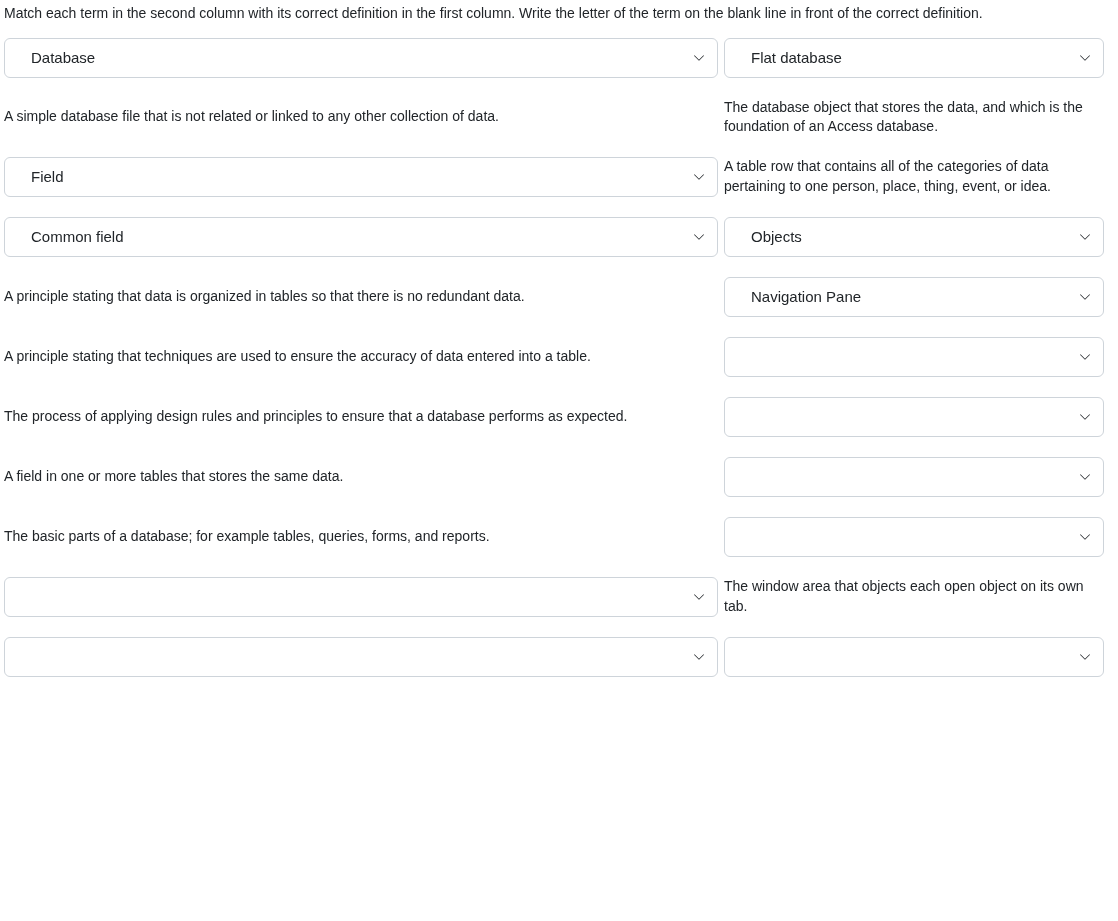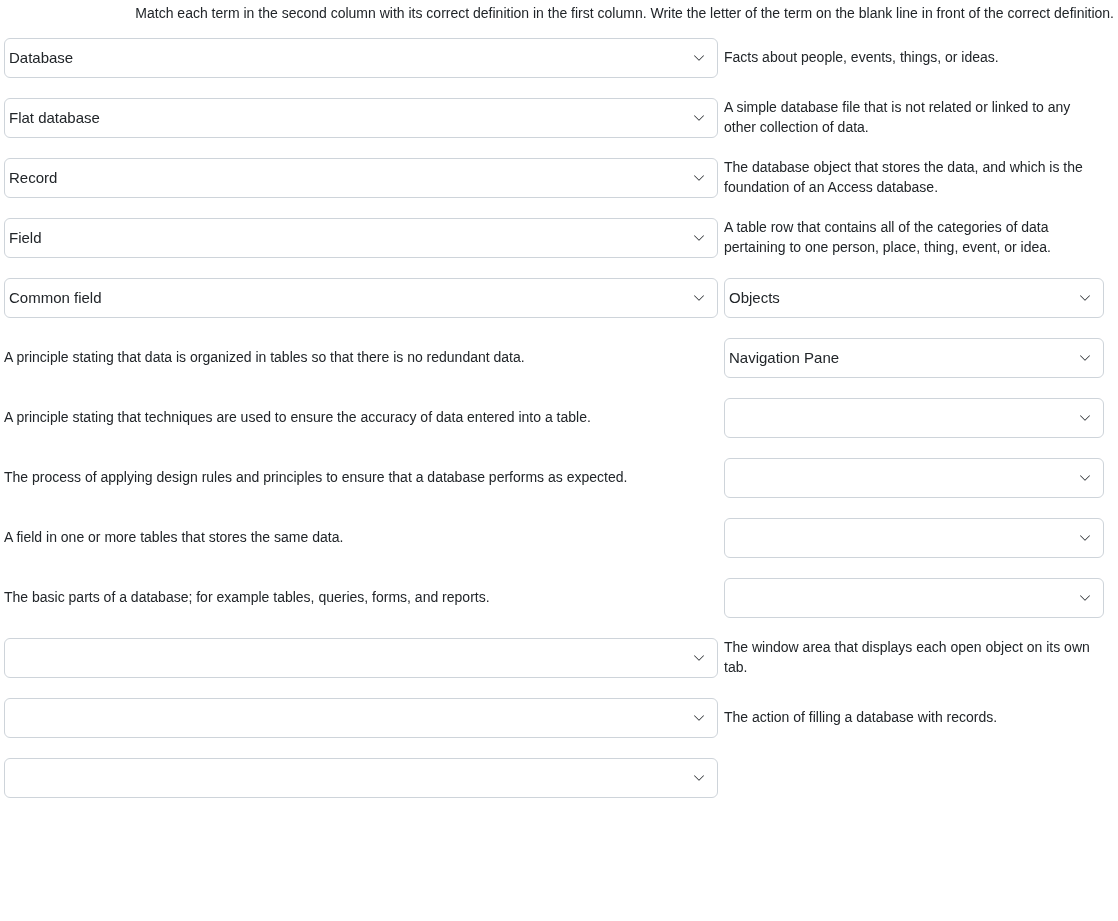--- a/index.html
+++ b/index.html
@@ -11,41 +11,40 @@
       font-family: Arial, Helvetica, sans-serif;
       font-size: 14px;
       color: #212529;
       background: #ffffff;
       padding: 4px;
       width: 1118px;
     }
     .instructions {
       margin-bottom: 14px;
       line-height: 1.4;
-      text-align: right;
     }
     .matching-grid {
       display: grid;
       grid-template-columns: 714px 380px;
       column-gap: 6px;
       row-gap: 20px;
       align-items: center;
     }
     .definition {
       line-height: 1.4;
     }
     .dropdown {
       position: relative;
       height: 40px;
       border: 1px solid #ced4da;
       border-radius: 6px;
       background: #ffffff;
       display: flex;
       align-items: center;
-      padding: 0 34px 0 4px;
+      padding: 0 34px 0 26px;
       font-size: 15px;
       color: #212529;
       cursor: pointer;
       user-select: none;
       width: 100%;
     }
     .dropdown .chevron {
       position: absolute;
       right: 12px;
       top: 50%;
@@ -69,40 +68,31 @@
 
   <div class="dropdown">
     <span>Database</span>
     <span class="chevron">
       <svg viewBox="0 0 16 16" fill="currentColor">
           <path d="M1.646 4.646a.5.5 0 0 1 .708 0L8 10.293l5.646-5.647a.5.5 0 0 1 .708.708l-6 6a.5.5 0 0 1-.708 0l-6-6a.5.5 0 0 1 0-.708z"></path>
         </svg>
     </span>
   </div>
 
-  <div class="definition">Facts about people, events, things, or ideas.</div>
   <div class="dropdown">
     <span>Flat database</span>
     <span class="chevron">
       <svg viewBox="0 0 16 16" fill="currentColor">
           <path d="M1.646 4.646a.5.5 0 0 1 .708 0L8 10.293l5.646-5.647a.5.5 0 0 1 .708.708l-6 6a.5.5 0 0 1-.708 0l-6-6a.5.5 0 0 1 0-.708z"></path>
         </svg>
     </span>
   </div>
 
 
   <div class="definition">A simple database file that is not related or linked to any other collection of data.</div>
-  <div class="dropdown">
-    <span>Record</span>
-    <span class="chevron">
-      <svg viewBox="0 0 16 16" fill="currentColor">
-          <path d="M1.646 4.646a.5.5 0 0 1 .708 0L8 10.293l5.646-5.647a.5.5 0 0 1 .708.708l-6 6a.5.5 0 0 1-.708 0l-6-6a.5.5 0 0 1 0-.708z"></path>
-        </svg>
-    </span>
-  </div>
 
   <div class="definition">The database object that stores the data, and which is the foundation of an Access database.</div>
   <div class="dropdown">
     <span>Field</span>
     <span class="chevron">
       <svg viewBox="0 0 16 16" fill="currentColor">
           <path d="M1.646 4.646a.5.5 0 0 1 .708 0L8 10.293l5.646-5.647a.5.5 0 0 1 .708.708l-6 6a.5.5 0 0 1-.708 0l-6-6a.5.5 0 0 1 0-.708z"></path>
         </svg>
     </span>
   </div>
@@ -178,31 +168,30 @@
 
   <div class="dropdown">
     <span></span>
     <span class="chevron">
       <svg viewBox="0 0 16 16" fill="currentColor">
           <path d="M1.646 4.646a.5.5 0 0 1 .708 0L8 10.293l5.646-5.647a.5.5 0 0 1 .708.708l-6 6a.5.5 0 0 1-.708 0l-6-6a.5.5 0 0 1 0-.708z"></path>
         </svg>
     </span>
   </div>
 
-  <div class="definition">The window area that displays each open object on its own tab.</div>
+  <div class="definition">The window area that objects each open object on its own tab.</div>
   <div class="dropdown">
     <span></span>
     <span class="chevron">
       <svg viewBox="0 0 16 16" fill="currentColor">
           <path d="M1.646 4.646a.5.5 0 0 1 .708 0L8 10.293l5.646-5.647a.5.5 0 0 1 .708.708l-6 6a.5.5 0 0 1-.708 0l-6-6a.5.5 0 0 1 0-.708z"></path>
         </svg>
     </span>
   </div>
 
-  <div class="definition">The action of filling a database with records.</div>
   <div class="dropdown">
     <span></span>
     <span class="chevron">
       <svg viewBox="0 0 16 16" fill="currentColor">
           <path d="M1.646 4.646a.5.5 0 0 1 .708 0L8 10.293l5.646-5.647a.5.5 0 0 1 .708.708l-6 6a.5.5 0 0 1-.708 0l-6-6a.5.5 0 0 1 0-.708z"></path>
         </svg>
     </span>
   </div>
 
 </div>

